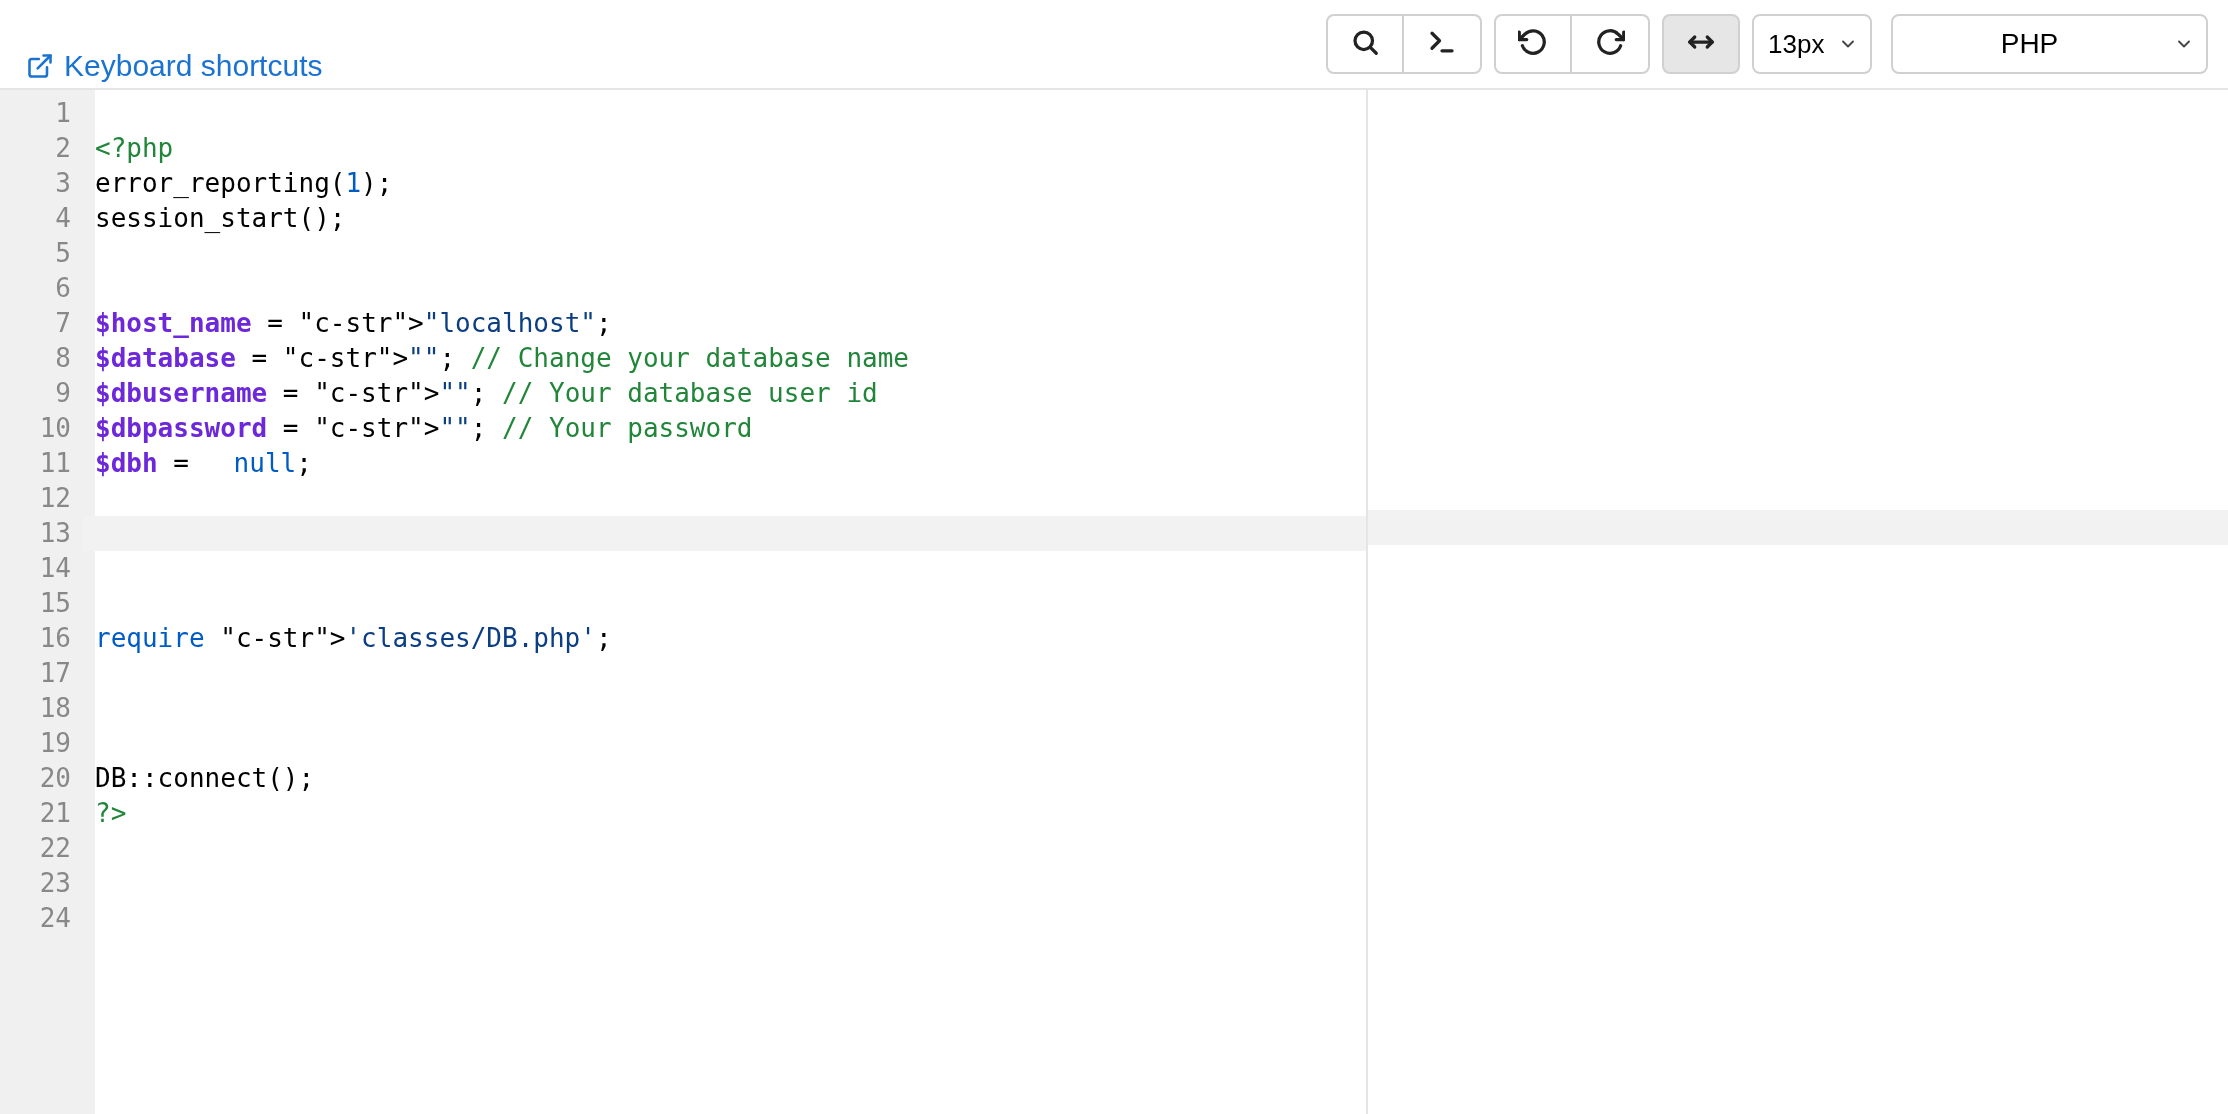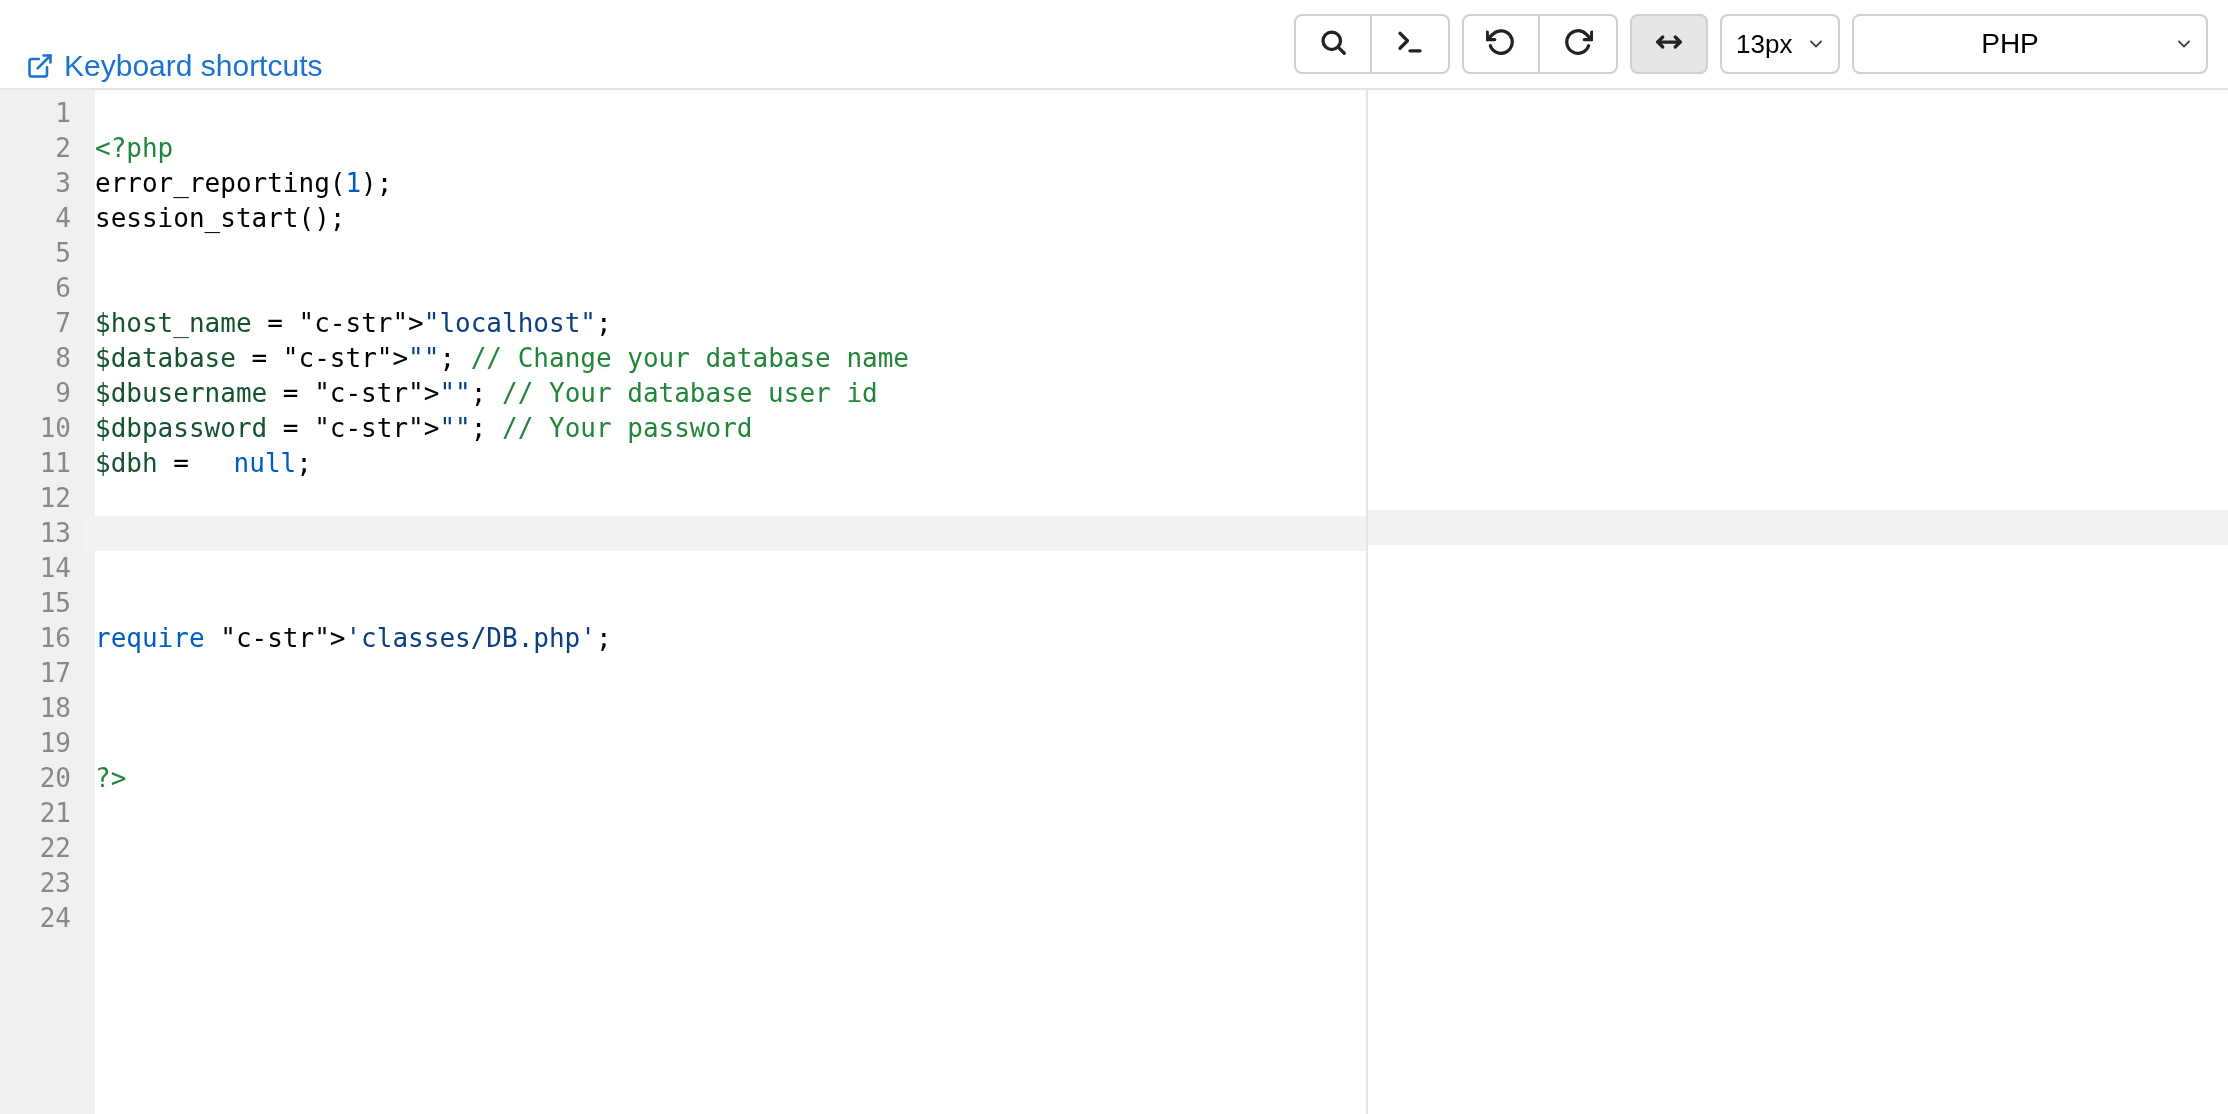--- a/index.html
+++ b/index.html
@@ -53,21 +53,21 @@
     position:relative;
     height:60px;
     border:2px solid #d0d0d0;
     border-radius:8px;
     background:#fff;
     display:flex; align-items:center;
     padding:0 40px 0 14px;
     cursor:pointer;
   }
   .select-wrap.font { width:120px; font-size:26px; }
-  .select-wrap.lang { width:356px; font-size:28px; justify-content:center; padding-left:0; }
+  .select-wrap.lang { width:317px; font-size:28px; justify-content:center; padding-left:0;margin-left:7px; }
   .select-wrap .chev {
     position:absolute; right:12px; top:50%; transform:translateY(-50%);
     display:flex;
   }
   .select-wrap .chev svg { stroke:#444; }
 
   
   .editor-area {
     display:flex;
     width:100%;
@@ -107,21 +107,21 @@
     font-size:26px;
     background:#fff;
     position:relative;
   }
   .code .cline { height:35px; line-height:35px; white-space:pre; }
   .code .cline.hl { background:#f2f2f2; margin-left:-12px; padding-left:12px; width:calc(100% + 12px); }
 
   
   .c-tag    { color:#22863a; }
   .c-num    { color:#005cc5; }
-  .c-var    { color:#14532d; font-weight:400;}
+  .c-var    { color:#6d28d9; font-weight:700;}
   .c-str    { color:#0b3e82; }
   .c-cmt    { color:#22863a; }
   .c-kw     { color:#005cc5; }
   .c-null   { color:#005cc5;margin-left:29px; }
 
 </style>
 </head>
 <body>
 
 <div class="root">
@@ -250,20 +250,21 @@
           <div class="cline"><span class="c-var">$dbpassword</span> = <span class="&lt;span">"c-str"</span>&gt;<span class="c-str">""</span>; <span class="c-cmt">// Your password</span></div>
           <div class="cline"><span class="c-var">$dbh</span> = <span class="c-null">null</span>;</div>
           <div class="cline"></div>
           <div class="cline hl"></div>
           <div class="cline"></div>
           <div class="cline"></div>
           <div class="cline"><span class="c-kw">require</span> <span class="&lt;span">"c-str"</span>&gt;<span class="c-str">'classes/DB.php'</span>;</div>
           <div class="cline"></div>
           <div class="cline"></div>
           <div class="cline"></div>
+          <div class="cline">DB::connect();</div>
           <div class="cline"><span class="c-tag">?&gt;</span></div>
           <div class="cline"></div>
           <div class="cline"></div>
         </div>
     </div>
     <div class="right-pane">
       <div class="highlight-row"></div>
     </div>
   </div>
 

